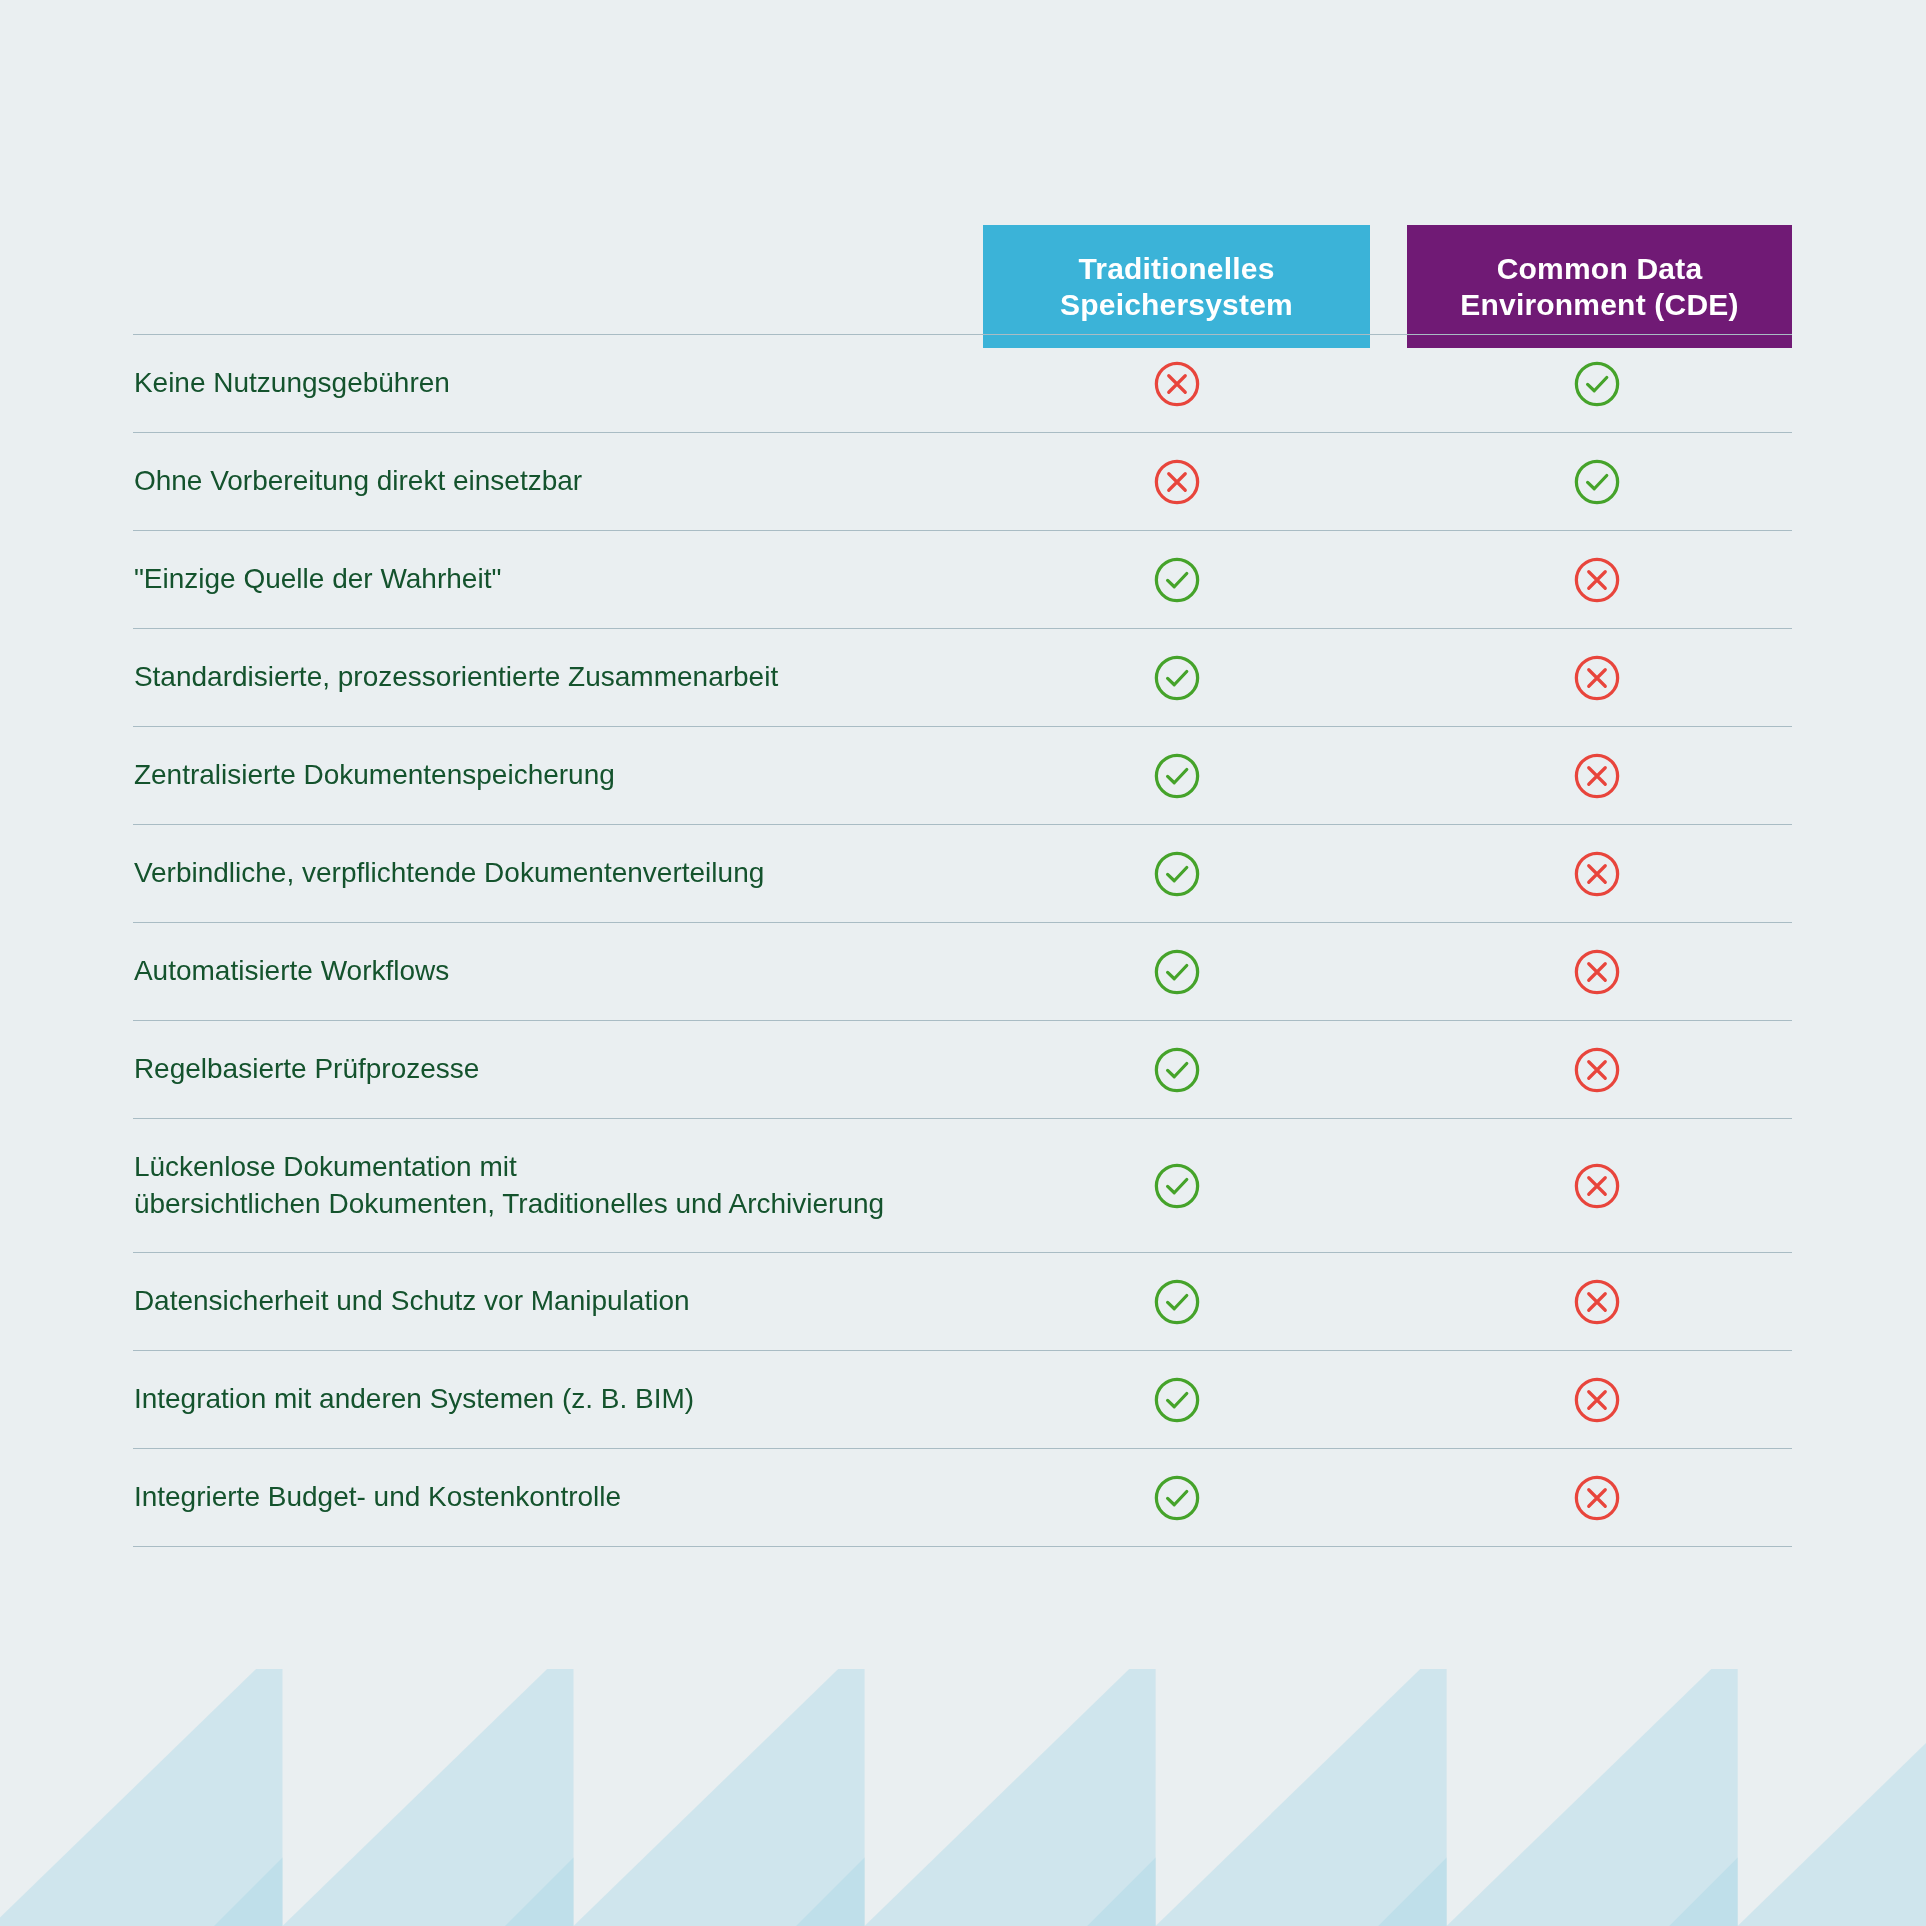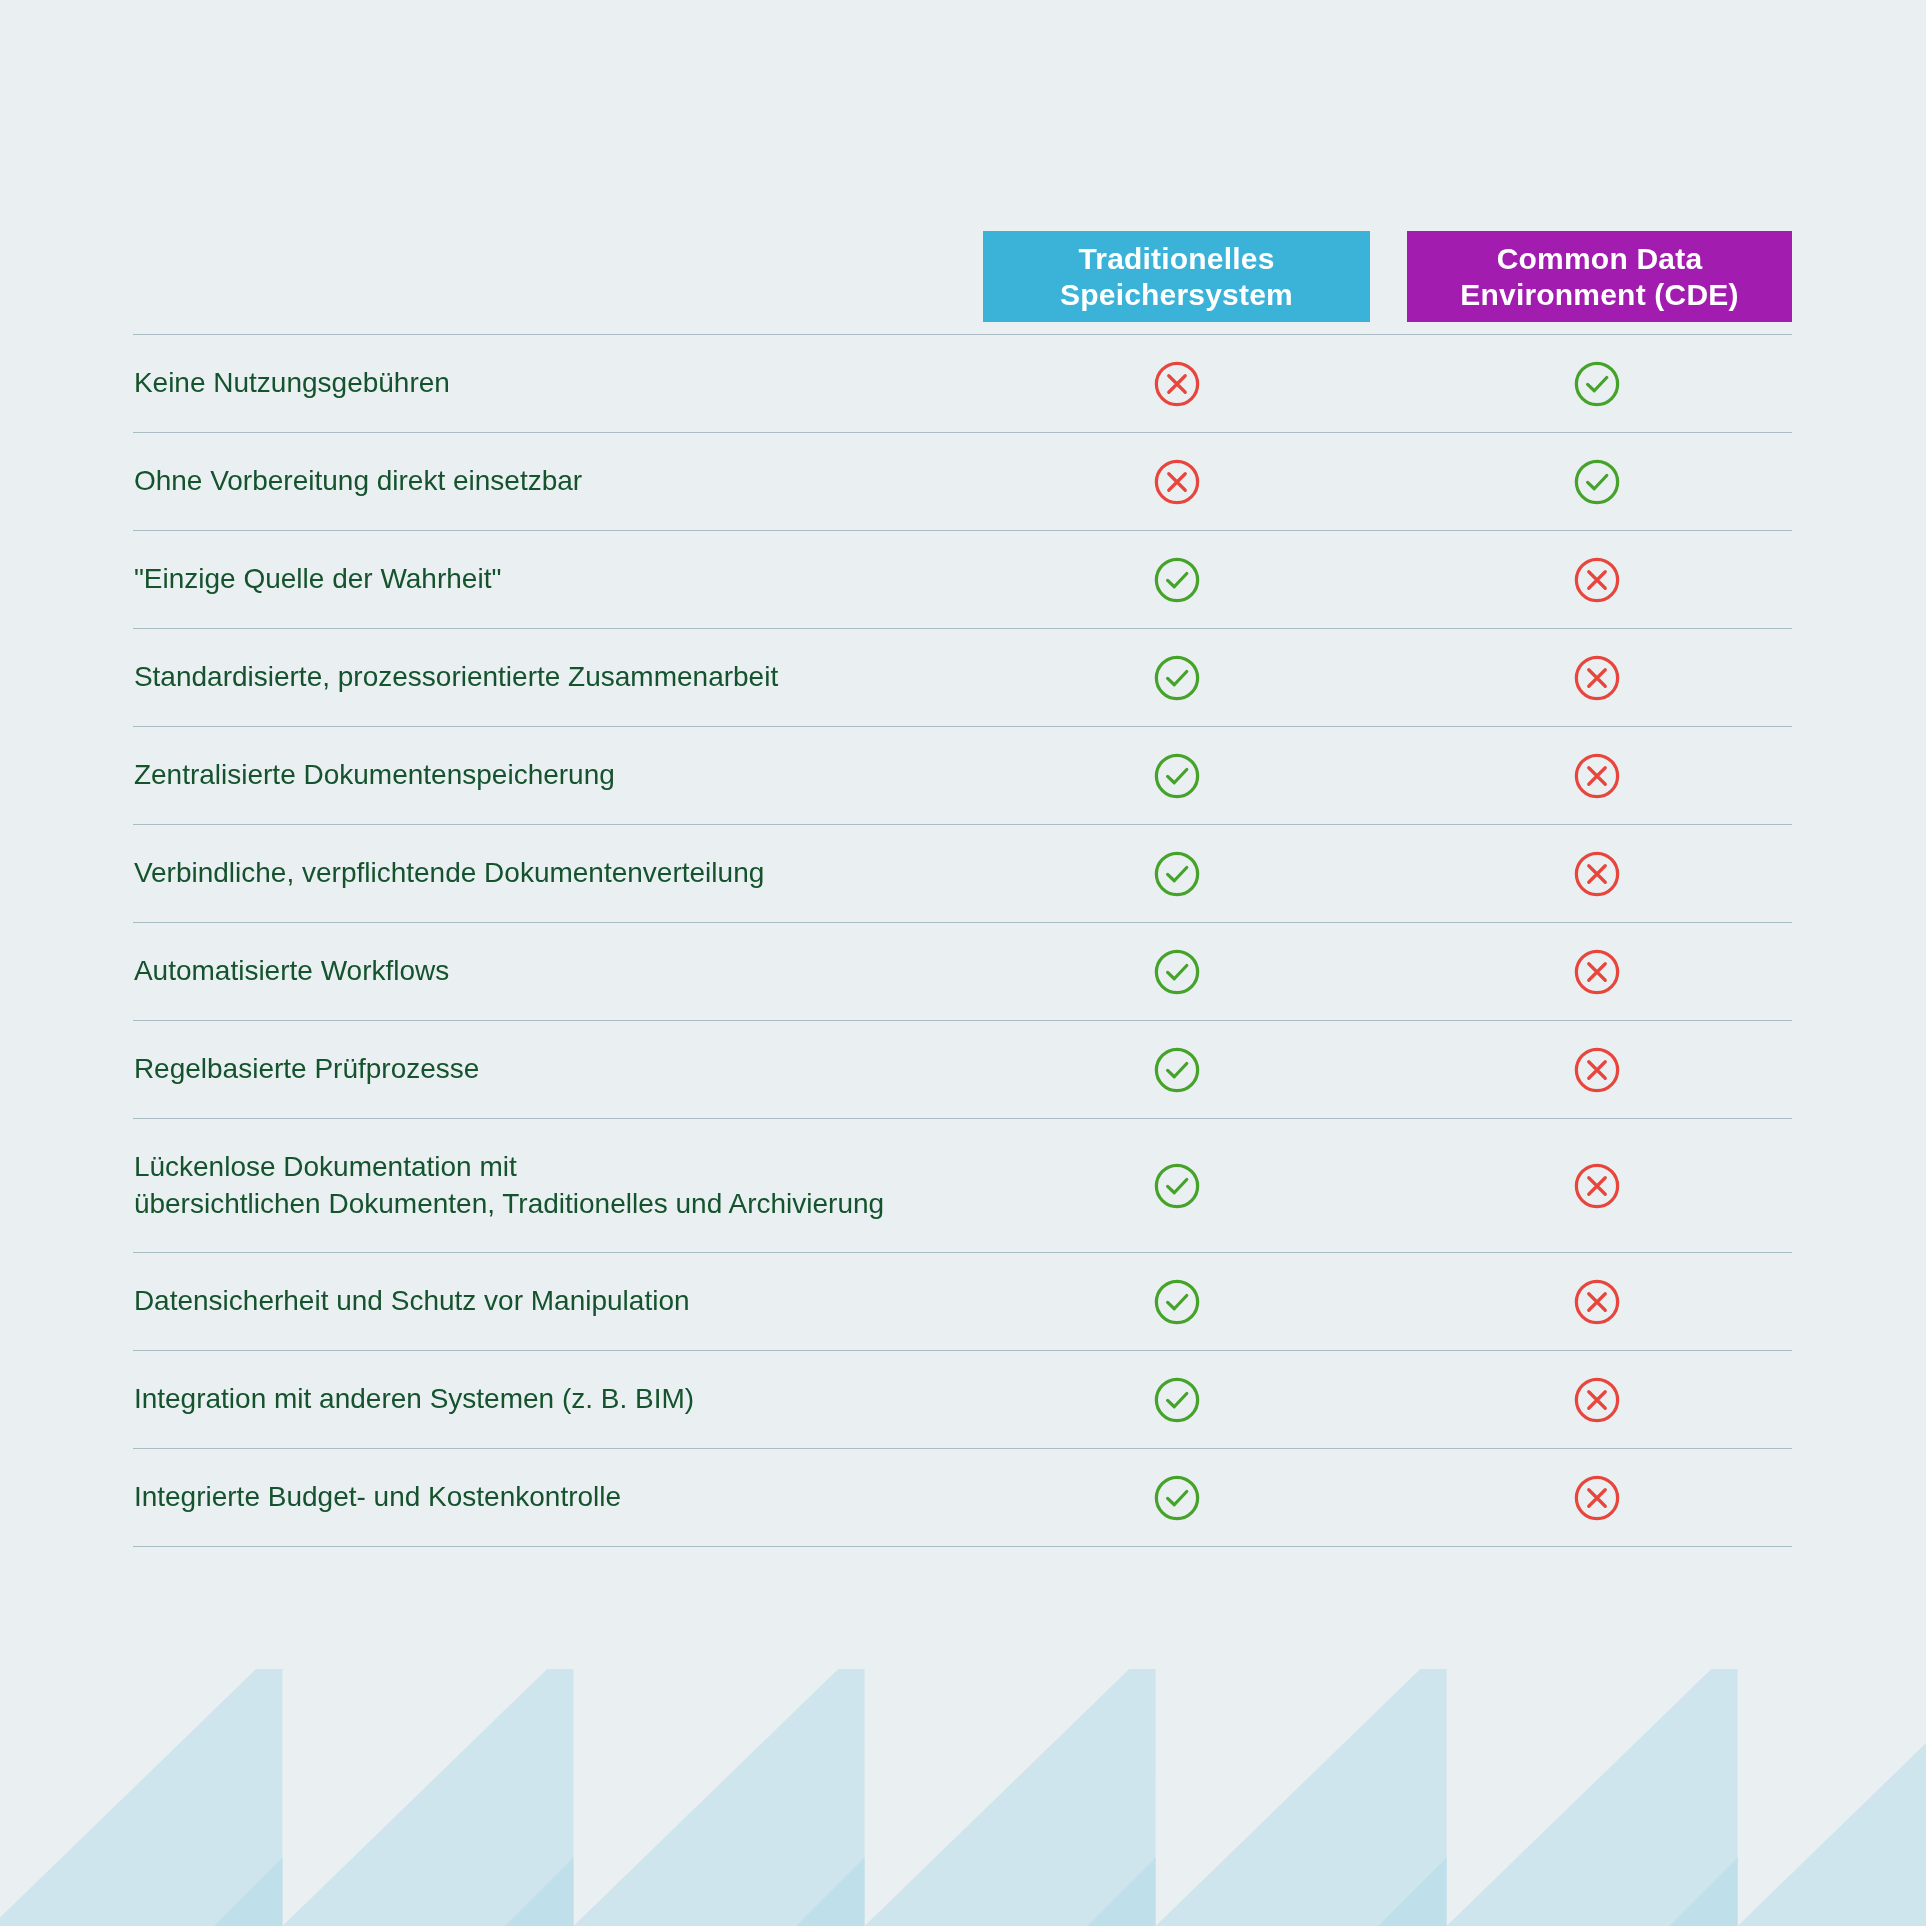--- a/index.html
+++ b/index.html
@@ -39,22 +39,22 @@
   
   .header-row {
     position: absolute;
     left: 0;
     top: 219px;
     width: 1659px;
     height: 115px;
   }
   .col-header {
     position: absolute;
-    top: 12px;
-    height: 91px;
+    top: 6px;
+    height: 123px;
     display: flex;
     align-items: center;
     justify-content: center;
     text-align: center;
     color: #ffffff;
     font-size: 30px;
     font-weight: bold;
     line-height: 1.18;
     letter-spacing: 0.2px;
     padding: 0 8.6px;
@@ -139,21 +139,21 @@
       <path d="M 2290 300 L 2370 220 L 2370 300 Z"></path>
     </g>
   </svg>
 </div>
 
 <div id="comparison-table">
 
   <div class="header-row">
     <div class="col-header" id="col-header-traditional" style="background: rgb(59, 179, 216);">Traditionelles
 Speichersystem</div>
-    <div class="col-header" id="col-header-cde" style="background: #a21caf;">Common Data
+    <div class="col-header" id="col-header-cde" style="background: #701a75;">Common Data
 Environment (CDE)</div>
   </div>
 
   <div class="table-body" id="table-body" style="border-top-color: rgb(169, 188, 196);">
       <div class="table-row" style="border-bottom-color: rgb(169, 188, 196);">
         <div class="row-label">Keine Nutzungsgebühren</div>
         <div class="cell-icon col-1">
           <svg viewBox="0 0 40 40" width="50" height="50">
             <circle cx="20" cy="20" r="16.5" fill="none" stroke="#e8453c" stroke-width="2.6"></circle>
             <path fill="none" stroke="#e8453c" stroke-width="2.6" stroke-linecap="round" stroke-linejoin="round" d="M 13.4 13.4 L 26.6 26.6 M 26.6 13.4 L 13.4 26.6"></path>

